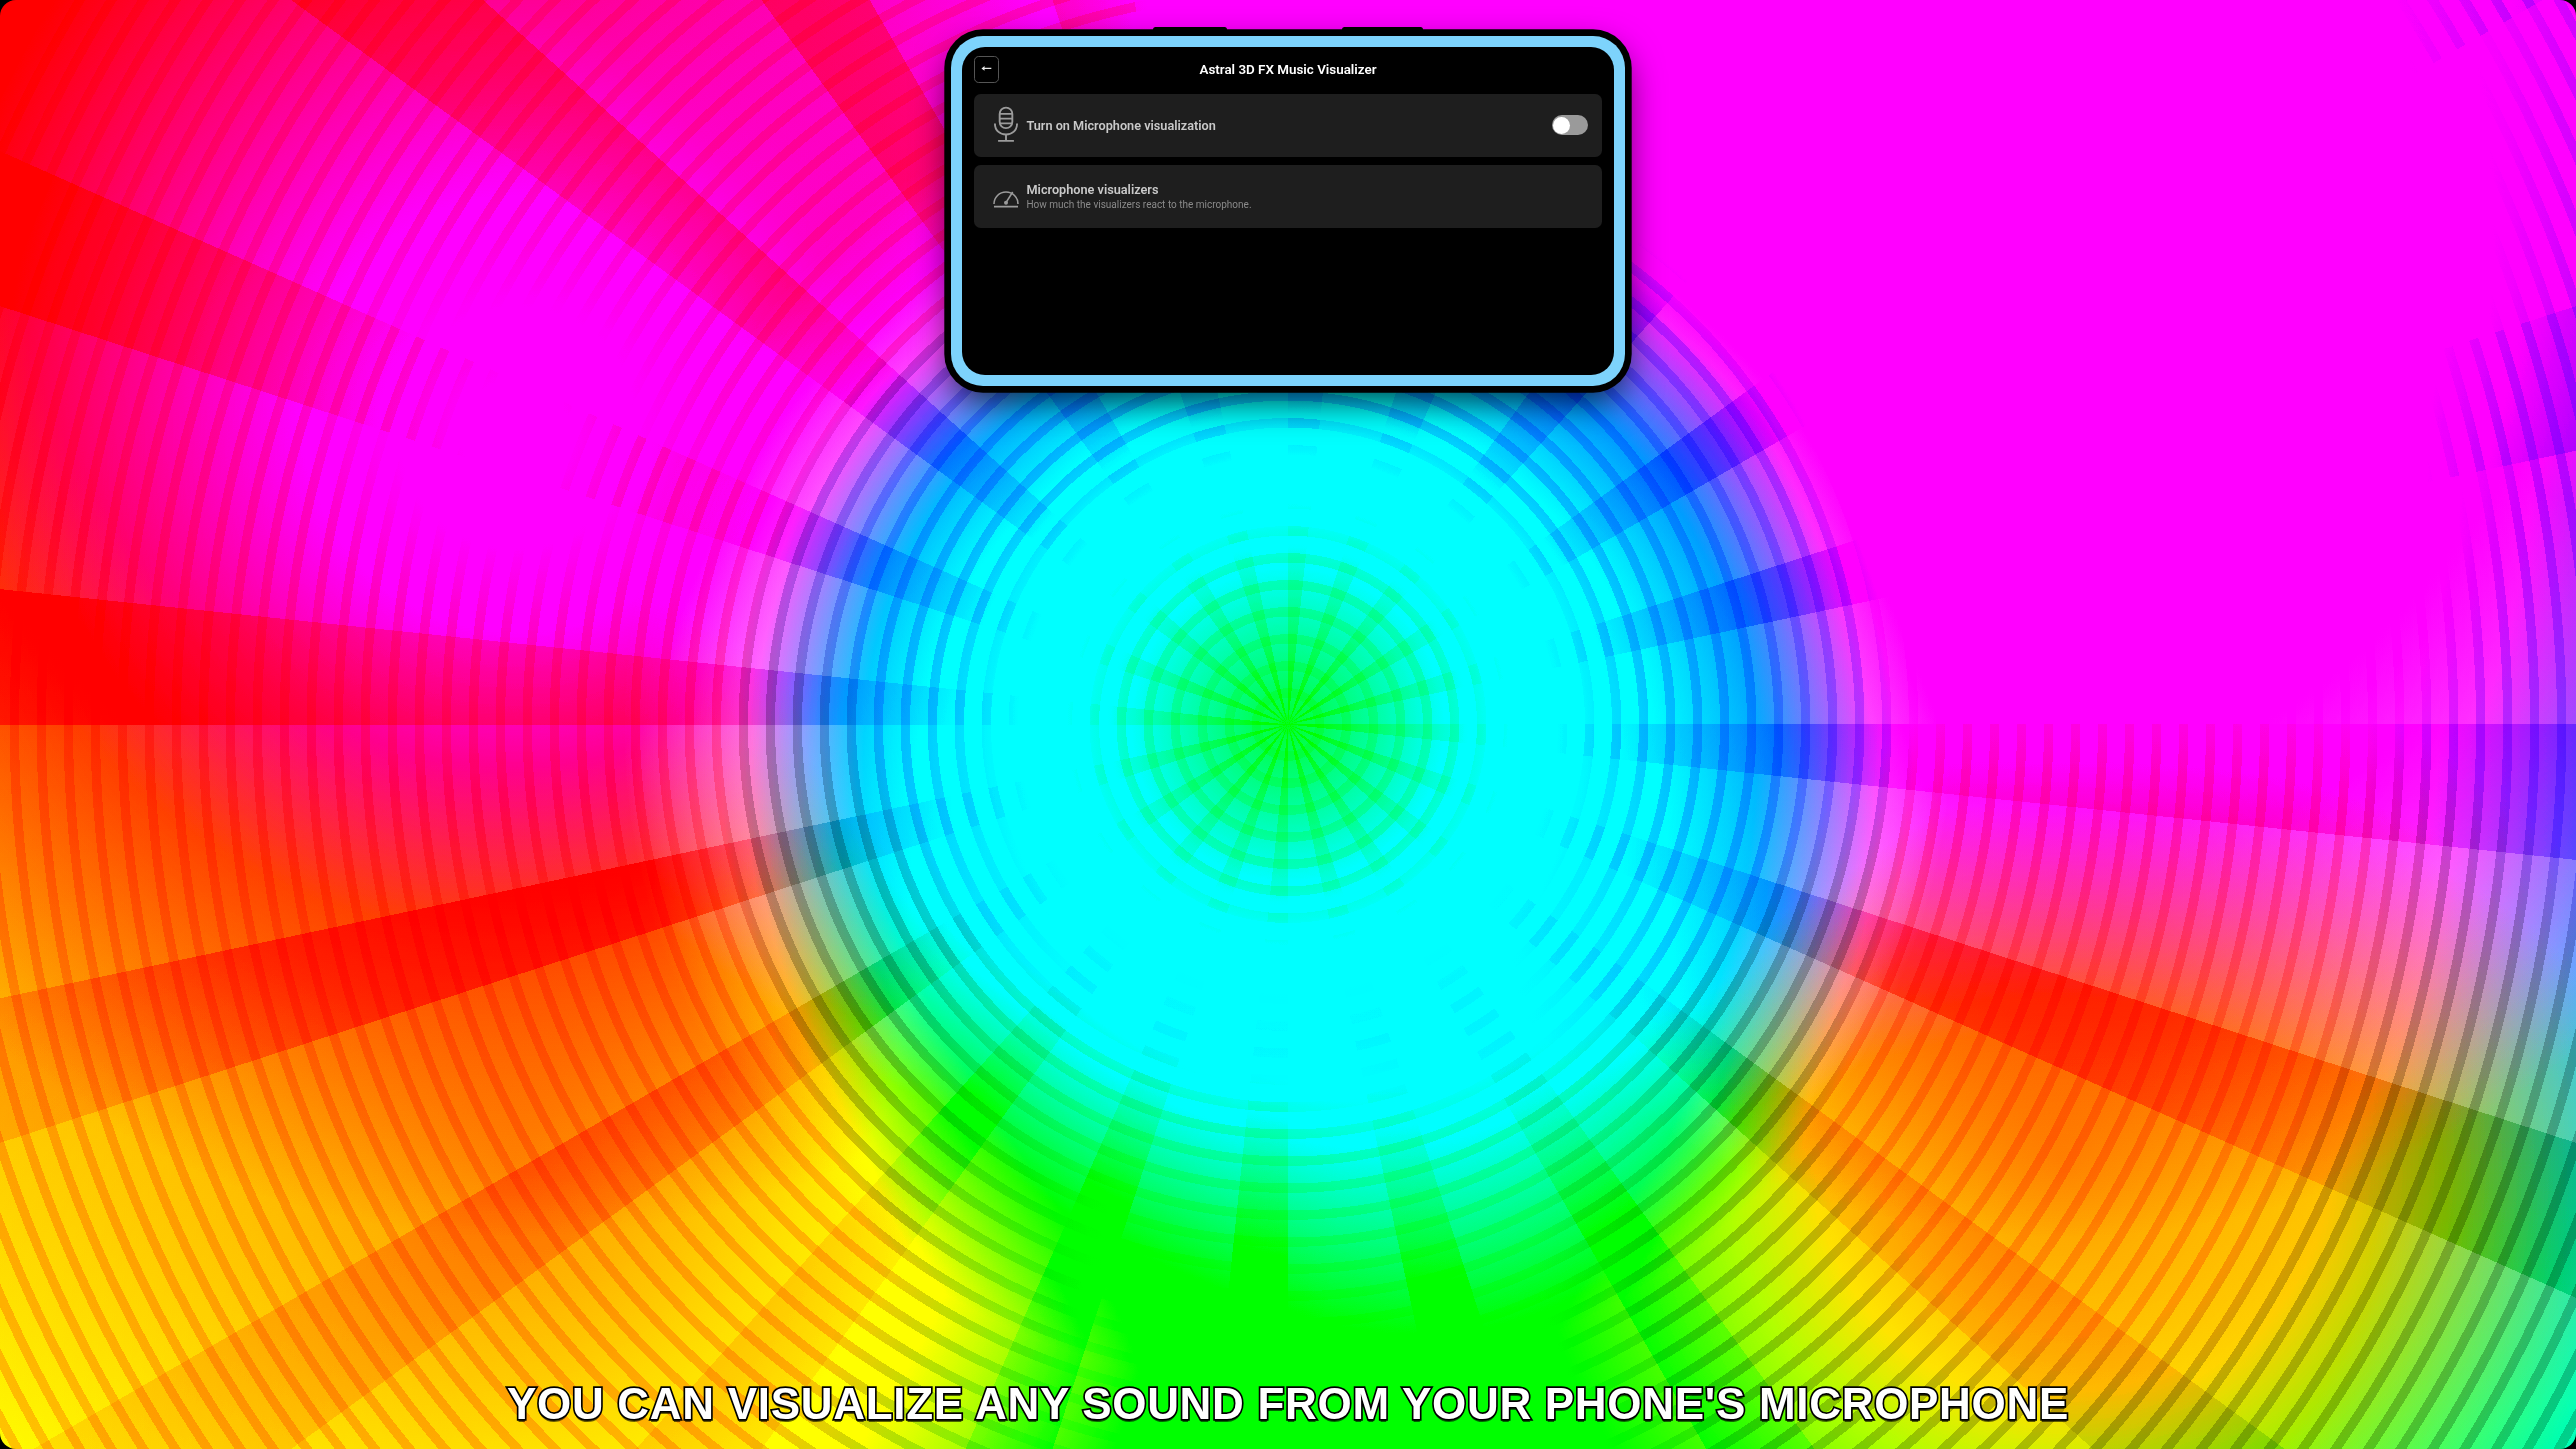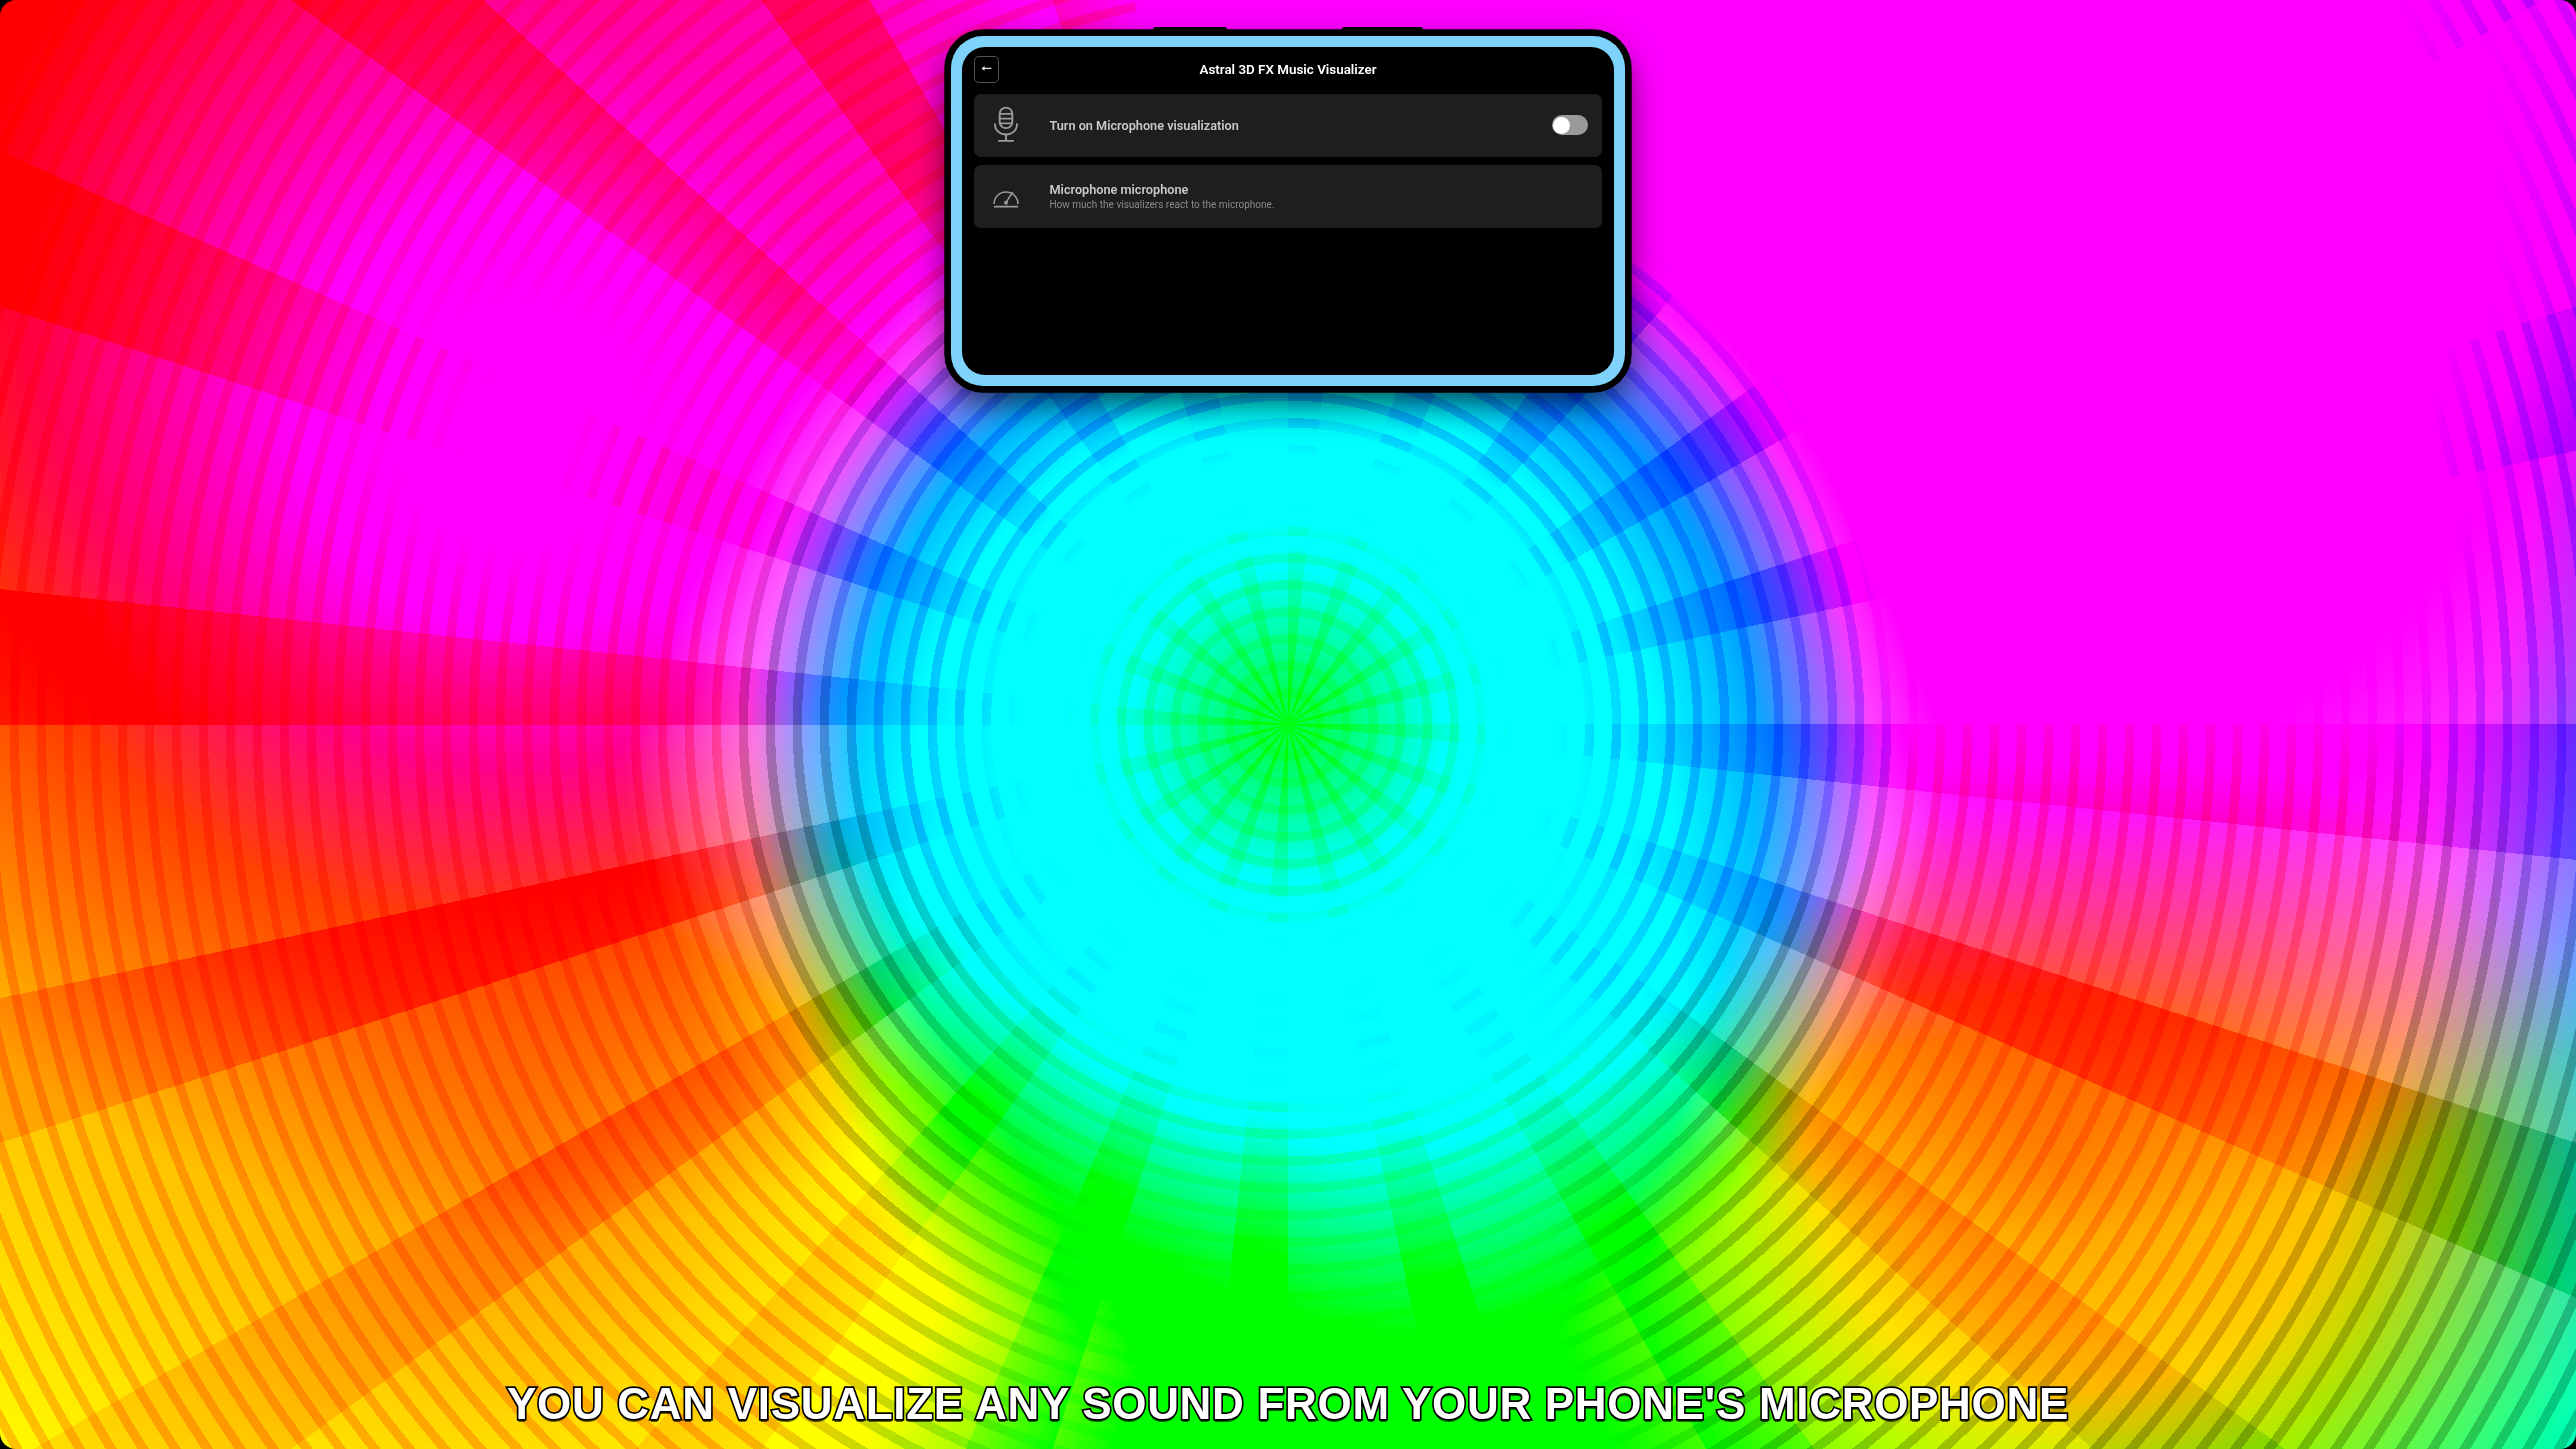--- a/index.html
+++ b/index.html
@@ -138,21 +138,21 @@
     font-size: 10.4px; line-height: 1.35; color: #b8b8b8;
   }
 
   .card {
     background: #1e1e1e;
     border-radius: 6.7px;
     margin-top: 8px;
     display:flex;
     align-items:center;
     padding: 12px 14.8px;
-    gap: 26px;
+    gap: 3px;
     cursor:pointer;
   }
   .card:first-of-type { margin-top: 4px; }
   .card .icon {
     width: 35px; height: 39px; flex: 0 0 35px;
     display:flex; align-items:center; justify-content:center;
   }
   .card .icon svg { width: 32px; height: 38px; stroke: #9b9b9b; fill: none; stroke-width: 2.4; }
   .card .labels { flex: 1; }
   .card .labels .title { font-size: 12.7px; font-weight: 600; color: #c9c9c9; }
@@ -242,21 +242,21 @@
         <div class="card">
           <div class="icon">
             <svg viewBox="0 0 48 40">
               <path d="M6 32a18 18 0 1 1 36 0"></path>
               <line x1="24" y1="30" x2="34" y2="14"></line>
               <circle cx="24" cy="30" r="3" fill="#9b9b9b" stroke="none"></circle>
               <line x1="6" y1="36" x2="42" y2="36"></line>
             </svg>
           </div>
           <div class="labels">
-            <div class="title">Microphone microphone</div>
+            <div class="title">Microphone visualizers</div>
             <div class="sub">How much the visualizers react to the microphone.</div>
           </div>
         </div>
 
       </div>
     </div>
   </div>
 
   <div class="caption">YOU CAN VISUALIZE ANY SOUND FROM YOUR PHONE'S MICROPHONE</div>
 

